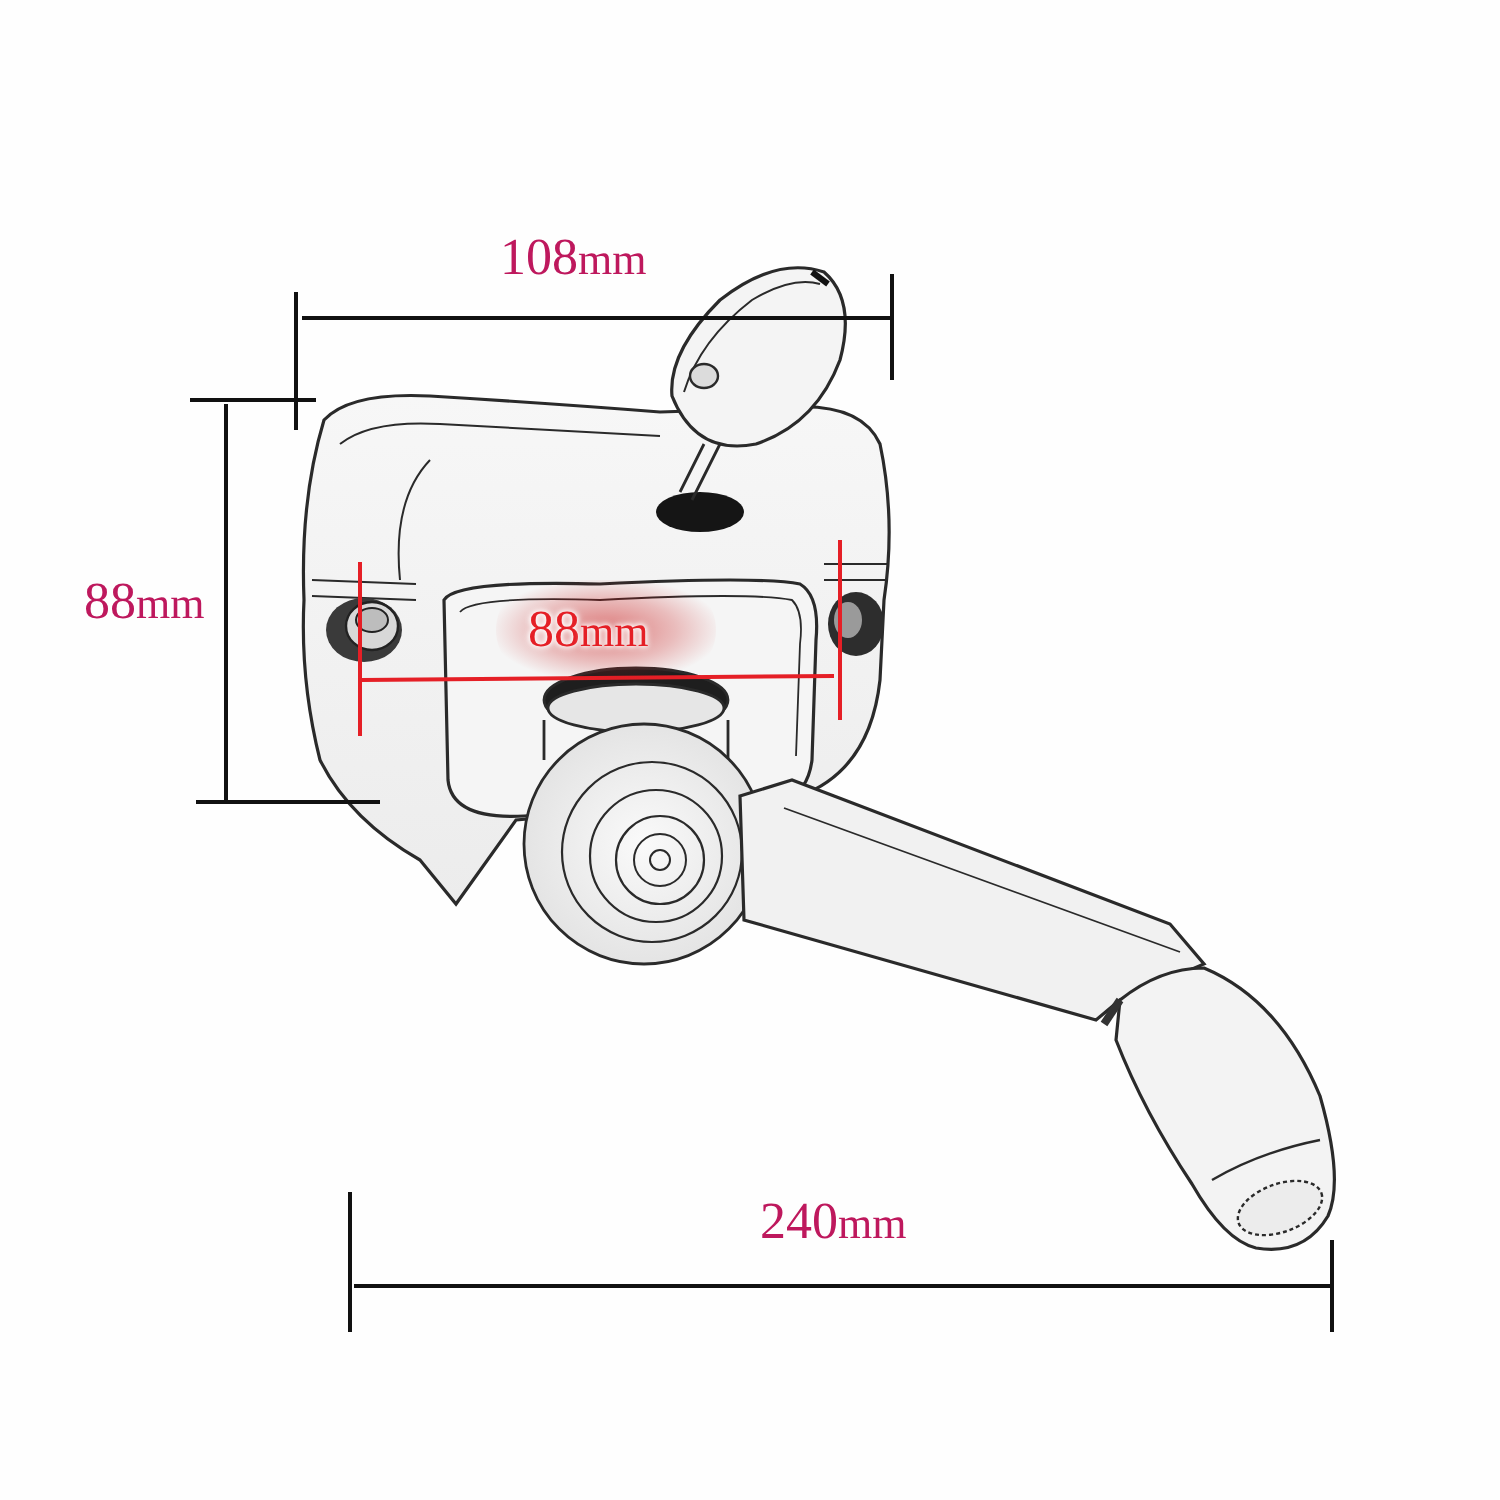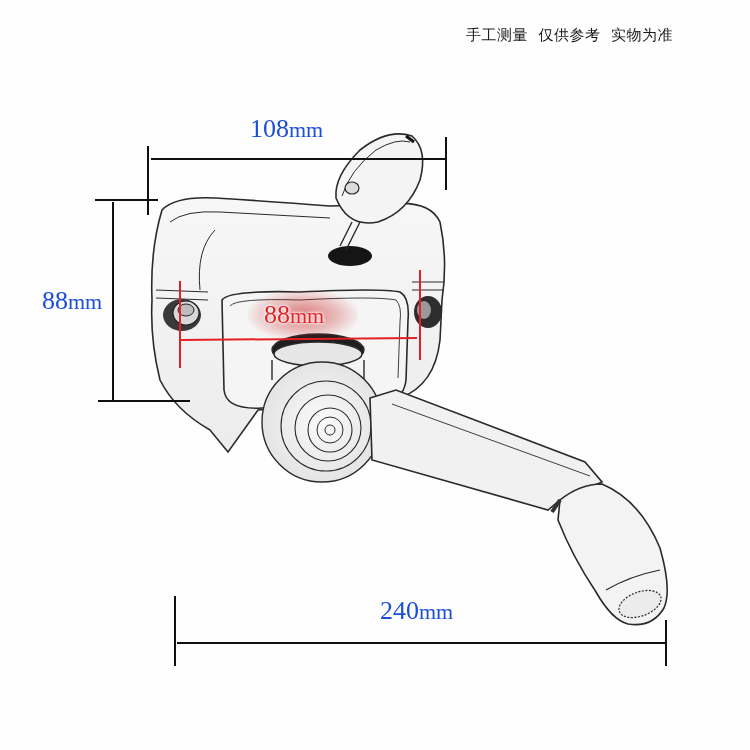--- a/index.html
+++ b/index.html
@@ -1,31 +1,30 @@
 <!DOCTYPE html>
 <html><head>
 <meta charset="utf-8">
 <style>
   html, body { margin: 0; padding: 0; background: #ffffff; }
   .canvas { position: relative; width: 750px; height: 750px; background: #fefefe; overflow: hidden; font-family: "DejaVu Serif", "Liberation Serif", serif; }
   .note { position: absolute; left: 466px; top: 26px; font-family: "DejaVu Sans", "Liberation Sans", sans-serif; font-size: 15px; color: #1a1a1a; letter-spacing: 0.5px; white-space: pre; }
   svg { position: absolute; left: 0; top: 0; }
-  .dim-label { position: absolute; font-family: "Liberation Serif", "DejaVu Serif", serif; color: #1d4ed8; font-size: 26px; line-height: 1; white-space: nowrap; text-align: center; }
+  .dim-label { position: absolute; font-family: "Liberation Serif", "DejaVu Serif", serif; color: #be185d; font-size: 26px; line-height: 1; white-space: nowrap; text-align: center; }
   .dim-label .unit { font-size: 22px; }
   .red-label { position: absolute; font-family: "Liberation Serif", "DejaVu Serif", serif; color: #e51f26; font-size: 26px; line-height: 1; white-space: nowrap;
     text-shadow: 0 0 2px #fff, 0 0 3px #fff, 0 0 4px #fff; }
   .red-glow { position: absolute; left: 248px; top: 290px; width: 110px; height: 50px; border-radius: 30px;
     background: radial-gradient(ellipse at center, rgba(200,20,20,0.55) 0%, rgba(200,20,20,0.25) 45%, rgba(200,20,20,0) 75%); }
 </style>
 </head>
 <body>
 
 <div class="canvas">
 
-  <div class="note">手工测量  仅供参考  实物为准</div>
 
   <svg width="750" height="750" viewBox="0 0 750 750">
     <defs>
       <radialGradient id="hubGrad" cx="0.5" cy="0.5" r="0.5">
         <stop offset="0" stop-color="#fafafa"></stop>
         <stop offset="1" stop-color="#e4e4e4"></stop>
       </radialGradient>
       <linearGradient id="bodyGrad" x1="0" y1="0" x2="0" y2="1">
         <stop offset="0" stop-color="#f7f7f7"></stop>
         <stop offset="1" stop-color="#ececec"></stop>

